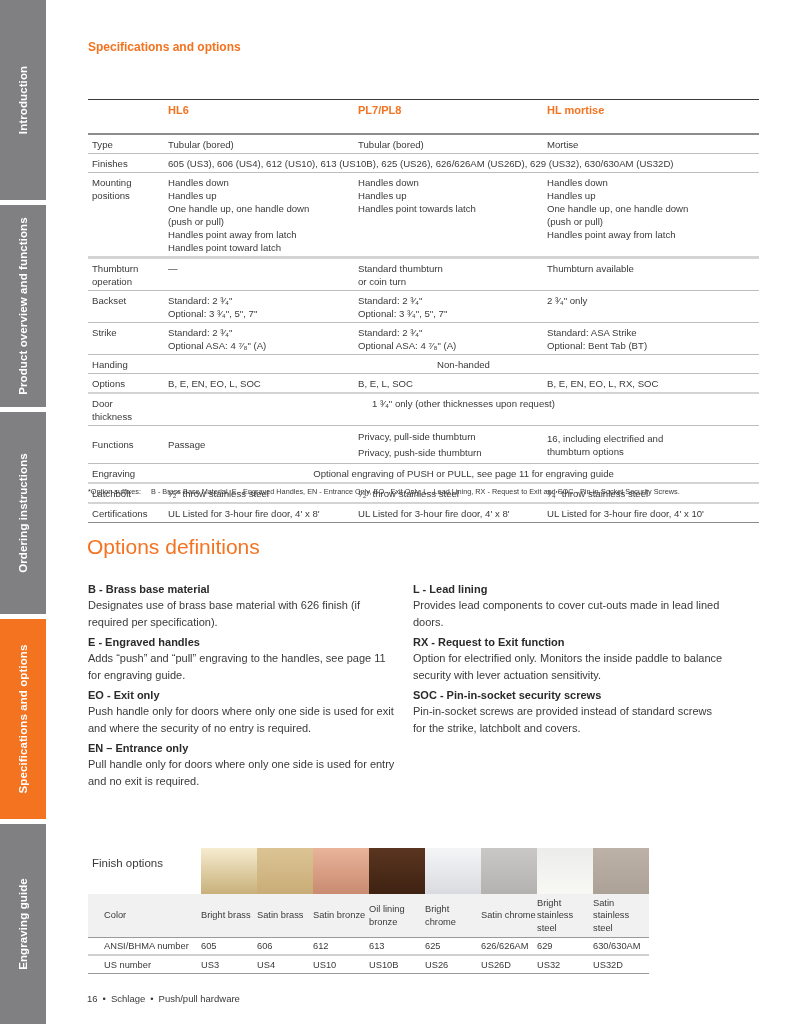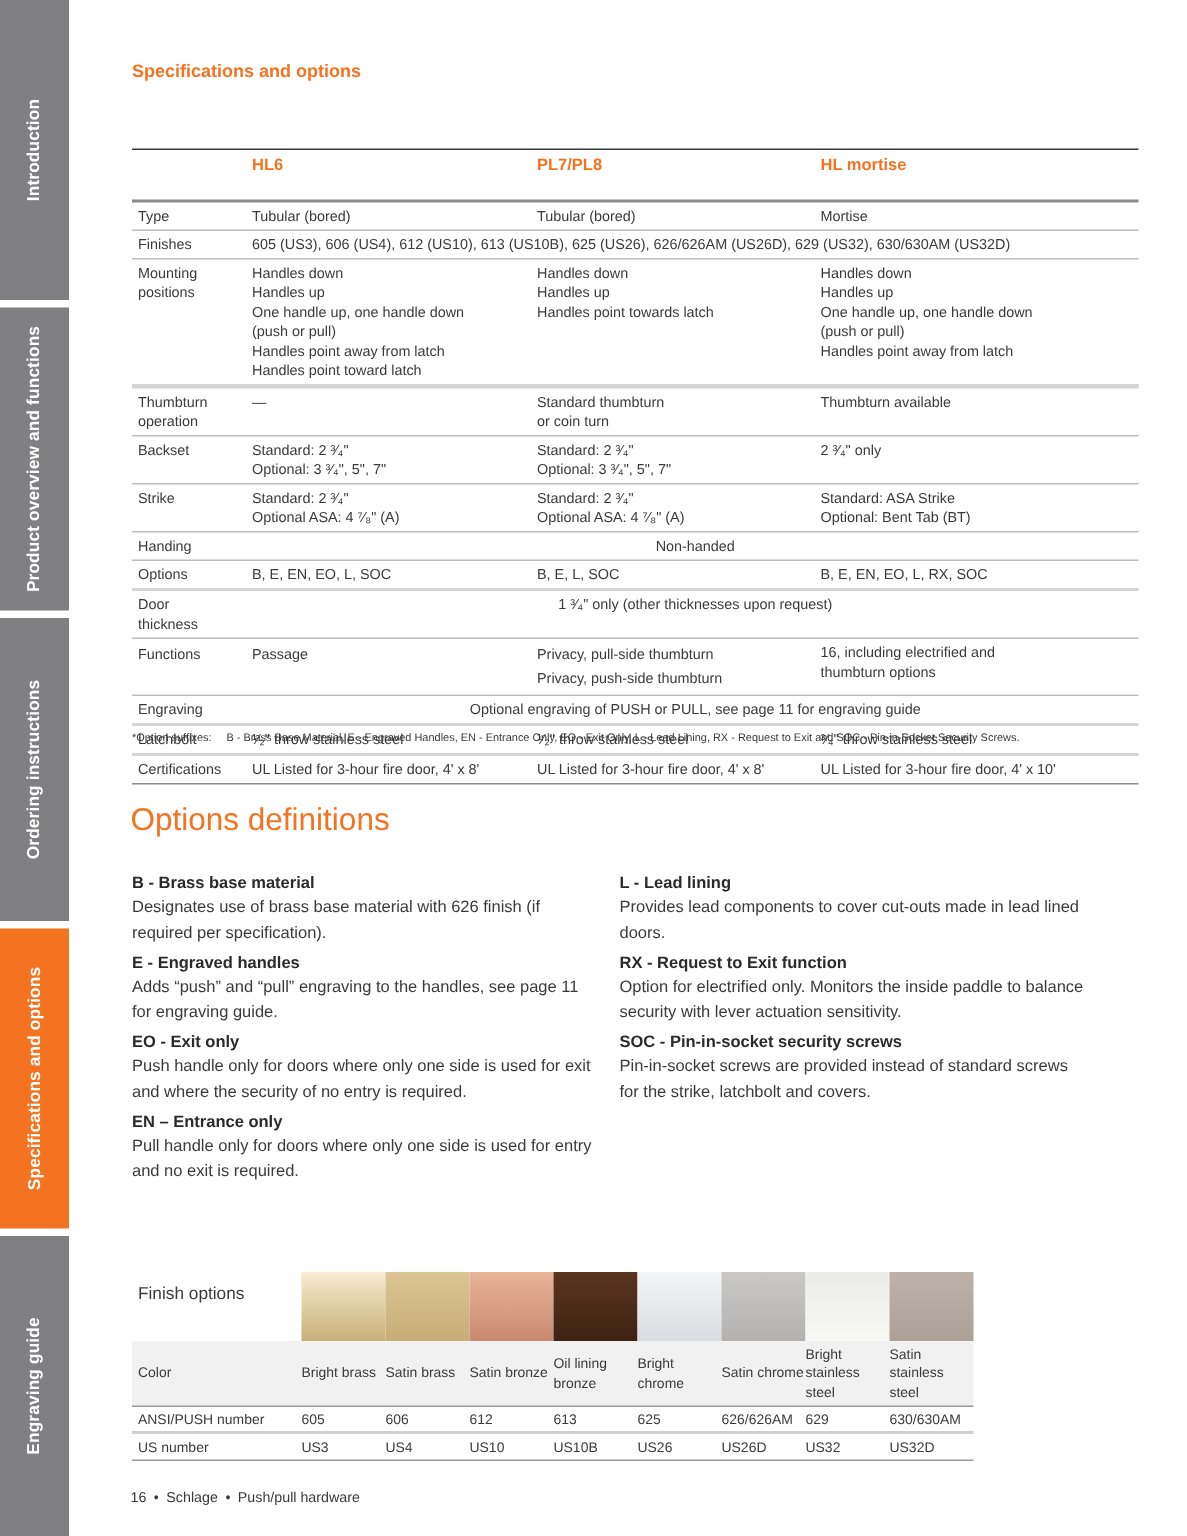--- a/index.html
+++ b/index.html
@@ -42,21 +42,21 @@
   .opt-item { margin-bottom: 4px; }
   .opt-item h4 { font-size: 11px; font-weight: bold; color: #2a2a2a; line-height: 15px; }
   .opt-item p { font-size: 11px; line-height: 17px; color: #3a3a3a; }
 
   
   .finish { position: absolute; left: 88px; top: 848px; width: 561px; font-size: 9.3px; color: #3a3a3a; }
   .finish-top { display: flex; height: 46px; }
   .finish-title { width: 113px; font-size: 11.5px; line-height: 17px; padding: 7px 0 0 4px; color: #3a3a3a; }
   .swatch { width: 56px; height: 46px; }
   .finish-row { display: flex; }
-  .finish-row .lab { width: 113px; padding-left: 4px; }
+  .finish-row .lab { width: 113px; padding-left: 16px; }
   .finish-row .v { width: 56px; }
   .color-row { background: #f1f1f1; height: 44px; align-items: center; line-height: 12.5px; border-bottom: 1px solid #9a9a9a; }
   .num-row { height: 18px; align-items: center; border-bottom: 2px solid #d0d0d0; }
   .num-row.last { border-bottom: 1px solid #9a9a9a; }
 
   .footer { position: absolute; left: 87px; top: 993px; font-size: 9.5px; color: #3a3a3a; }
   .footer .dot { margin: 0 5px; }
 </style>
 </head>
 <body>
@@ -159,21 +159,21 @@
     <div class="c2 cell" style="white-space: pre-line;">B, E, L, SOC</div>
     <div class="c3 cell" style="white-space: pre-line;">B, E, EN, EO, L, RX, SOC</div>
   </div>
 
   <div class="spec-row">
     <div class="c0 cell" style="white-space: pre-line;">Door
 thickness</div>
     <div class="cell span-center" style="white-space: pre-line;">1 ³⁄₄" only (other thicknesses upon request)</div>
   </div>
 
-  <div class="spec-row" style="line-height:16px;">
+  <div class="spec-row" style="line-height:16px;align-items:center;">
     <div class="c0 cell" style="white-space: pre-line;">Functions</div>
     <div class="c1 cell" style="white-space: pre-line;">Passage</div>
     <div class="c2 cell" style="white-space: pre-line;">Privacy, pull-side thumbturn
 Privacy, push-side thumbturn</div>
     <div class="c3 cell" style="line-height: 13px; white-space: pre-line;">16, including electrified and
 thumbturn options</div>
   </div>
 
   <div class="spec-row row-thick">
     <div class="c0 cell" style="white-space: pre-line;">Engraving</div>
@@ -254,21 +254,21 @@
   <div class="v" style="white-space: normal;">Bright brass</div>
       <div class="v" style="white-space: normal;">Satin brass</div>
       <div class="v" style="white-space: normal;">Satin bronze</div>
       <div class="v" style="white-space: normal;">Oil lining bronze</div>
       <div class="v" style="white-space: normal;">Bright chrome</div>
       <div class="v" style="white-space: normal;">Satin chrome</div>
       <div class="v" style="white-space: normal;">Bright stainless steel</div>
       <div class="v" style="white-space: normal;">Satin stainless steel</div>
     </div>
   <div class="finish-row num-row" id="row-ansi">
-    <div class="lab">ANSI/PUSH number</div>
+    <div class="lab">ANSI/BHMA number</div>
   <div class="v">605</div>
       <div class="v">606</div>
       <div class="v">612</div>
       <div class="v">613</div>
       <div class="v">625</div>
       <div class="v">626/626AM</div>
       <div class="v">629</div>
       <div class="v">630/630AM</div>
     </div>
   <div class="finish-row num-row last" id="row-us">

